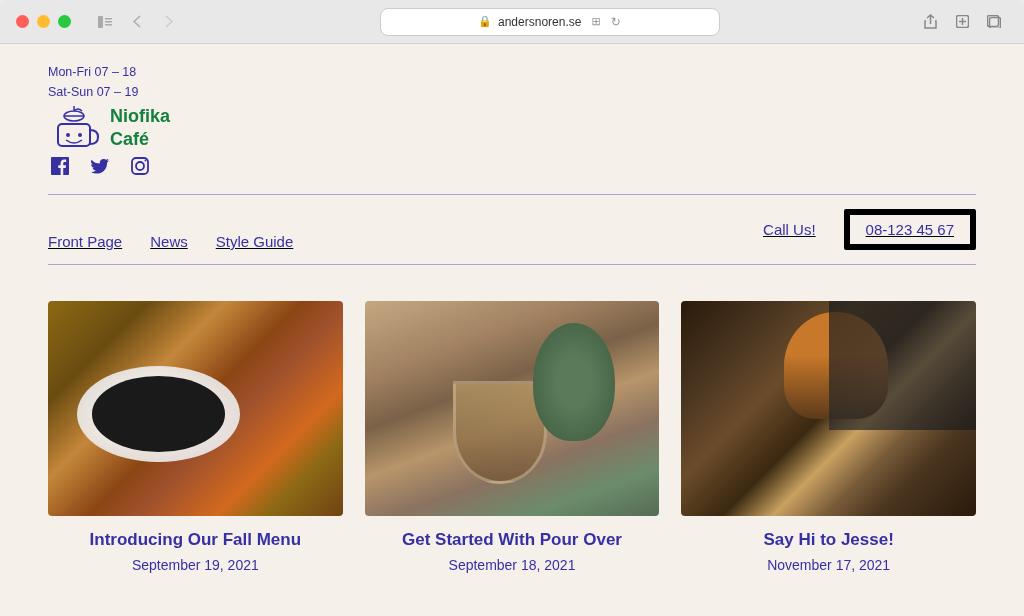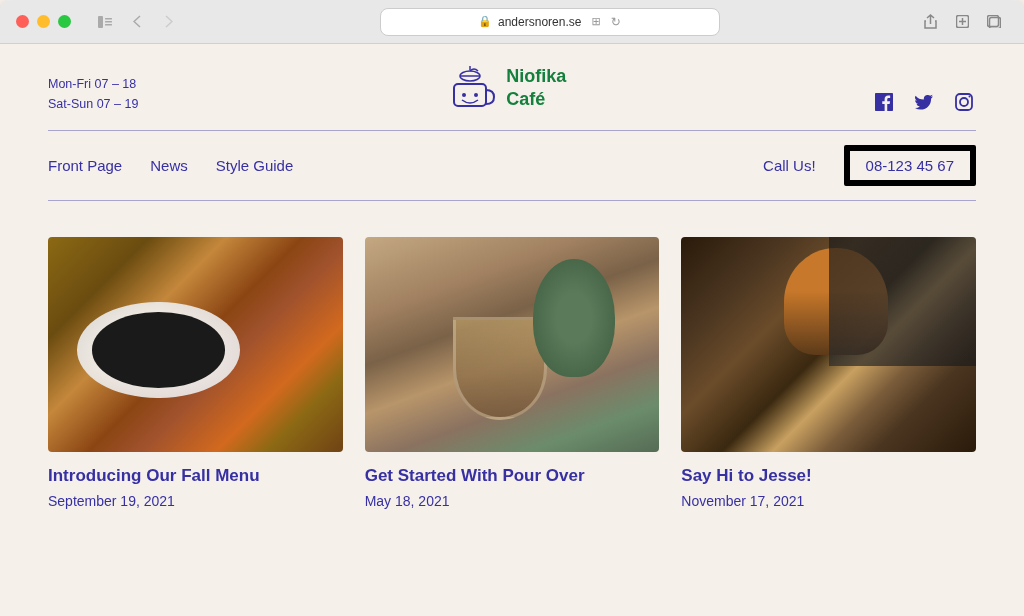--- a/index.html
+++ b/index.html
@@ -105,23 +105,24 @@
       overflow-y: auto;
     }
 
     
     .site-header {
       padding: 18px 48px 0;
     }
 
     .header-top {
       display: flex;
-      align-items: flex-end;
+      align-items: flex-start;
       justify-content: space-between;
       padding-bottom: 16px;
+      flex-direction: column;
     }
 
     .header-hours {
       font-size: 12.5px;
       color: #3730a3;
       line-height: 1.6;
     }
 
     .header-logo {
       display: flex;
@@ -162,22 +163,23 @@
       height: 1px;
       background: #3730a3;
       margin: 0 48px;
       opacity: 0.4;
     }
 
     
     .site-nav {
       padding: 14px 48px;
       display: flex;
-      align-items: center;
+      align-items: flex-end;
       justify-content: space-between;
+      text-decoration: underline;
     }
 
     .nav-links {
       display: flex;
       gap: 28px;
       align-items: center;
     }
 
     .nav-link {
       font-size: 15px;
@@ -220,20 +222,21 @@
     }
 
     .posts-grid {
       display: grid;
       grid-template-columns: repeat(3, 1fr);
       gap: 22px;
     }
 
     .post-card {
       cursor: pointer;
+      text-align: center;
     }
 
     .post-image {
       width: 100%;
       height: 215px;
       border-radius: 4px;
       overflow: hidden;
       margin-bottom: 14px;
     }
 
@@ -514,21 +517,21 @@
           </div>
           <a class="post-title">Introducing Our Fall Menu</a>
           <span class="post-date">September 19, 2021</span>
         </article>
 
         <article class="post-card">
           <div class="post-image">
             <div class="post-image-placeholder img-pour-over"></div>
           </div>
           <a class="post-title">Get Started With Pour Over</a>
-          <span class="post-date">May 18, 2021</span>
+          <span class="post-date">September 18, 2021</span>
         </article>
 
         <article class="post-card">
           <div class="post-image">
             <div class="post-image-placeholder img-jesse"></div>
           </div>
           <a class="post-title">Say Hi to Jesse!</a>
           <span class="post-date">November 17, 2021</span>
         </article>
 

